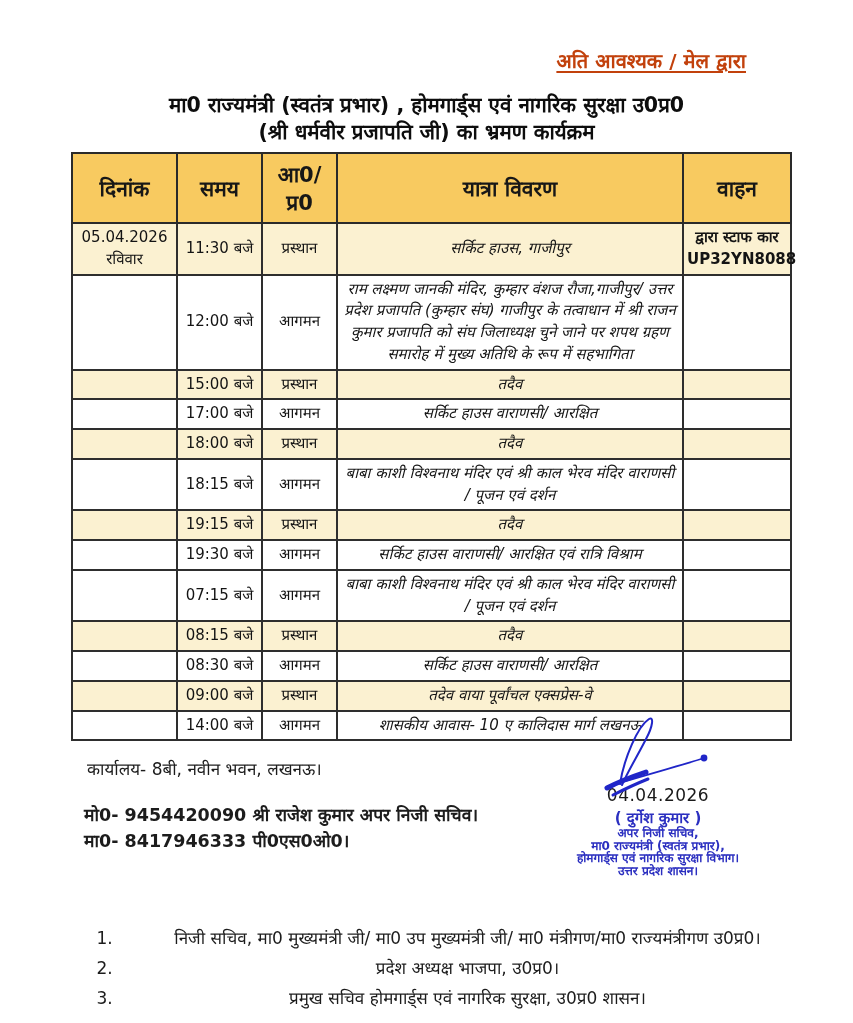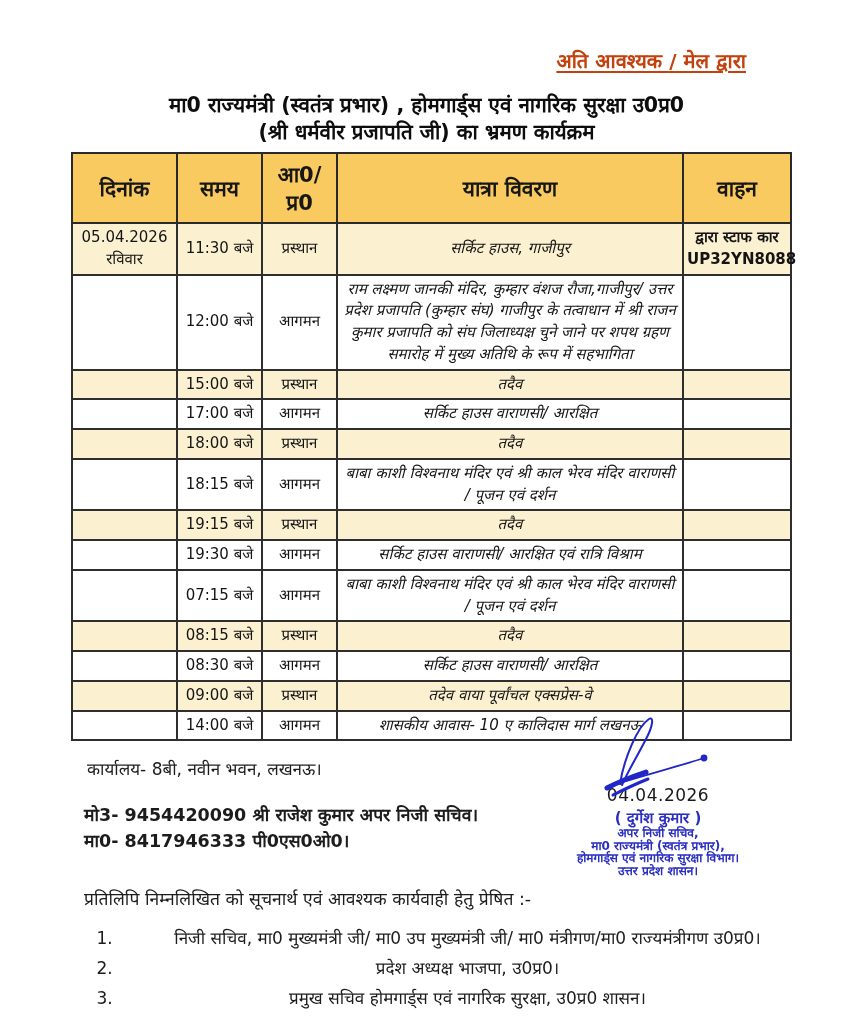--- a/index.html
+++ b/index.html
@@ -218,23 +218,22 @@
   <div class="stamp-block">
     <div class="stamp-date">04.04.2026</div>
     <div class="stamp-name">( दुर्गेश कुमार )</div>
     <div class="stamp-line">अपर निजी सचिव,</div>
     <div class="stamp-line">मा0 राज्यमंत्री (स्वतंत्र प्रभार),</div>
     <div class="stamp-line">होमगार्ड्स एवं नागरिक सुरक्षा विभाग।</div>
     <div class="stamp-line">उत्तर प्रदेश शासन।</div>
   </div>
 
   <div class="office-line">कार्यालय- 8बी, नवीन भवन, लखनऊ।</div>
-  <div class="contact-1">मो3- 9454420090 श्री राजेश कुमार अपर निजी सचिव।</div>
+  <div class="contact-1">मो0- 9454420090 श्री राजेश कुमार अपर निजी सचिव।</div>
   <div class="contact-2">मा0- 8417946333 पी0एस0ओ0।</div>
 
-  <div class="copy-heading">प्रतिलिपि निम्नलिखित  को सूचनार्थ एवं आवश्यक  कार्यवाही हेतु प्रेषित :-</div>
   <ol class="copy-list">
     <li>निजी सचिव, मा0 मुख्यमंत्री जी/ मा0 उप मुख्यमंत्री जी/ मा0 मंत्रीगण/मा0 राज्यमंत्रीगण उ0प्र0।</li>
     <li>प्रदेश अध्यक्ष भाजपा, उ0प्र0।</li>
     <li>प्रमुख सचिव होमगार्ड्स एवं नागरिक सुरक्षा, उ0प्र0 शासन।</li>
   </ol>
 
 </div>
 
 </body></html>

